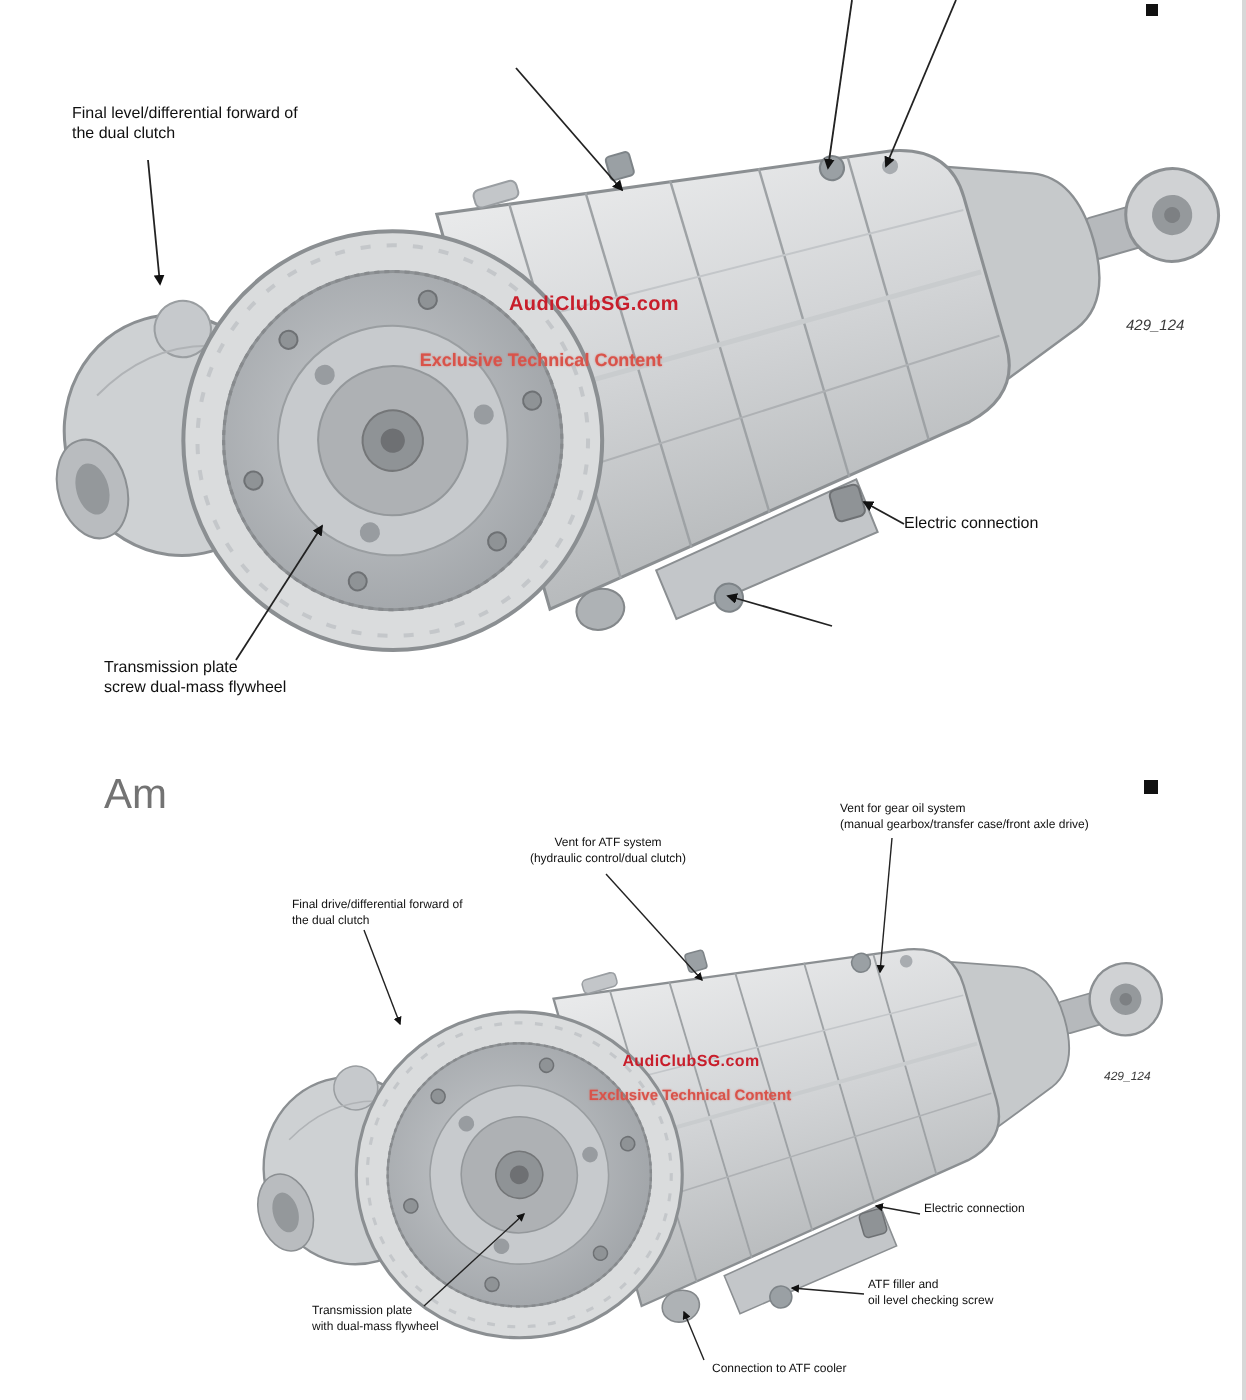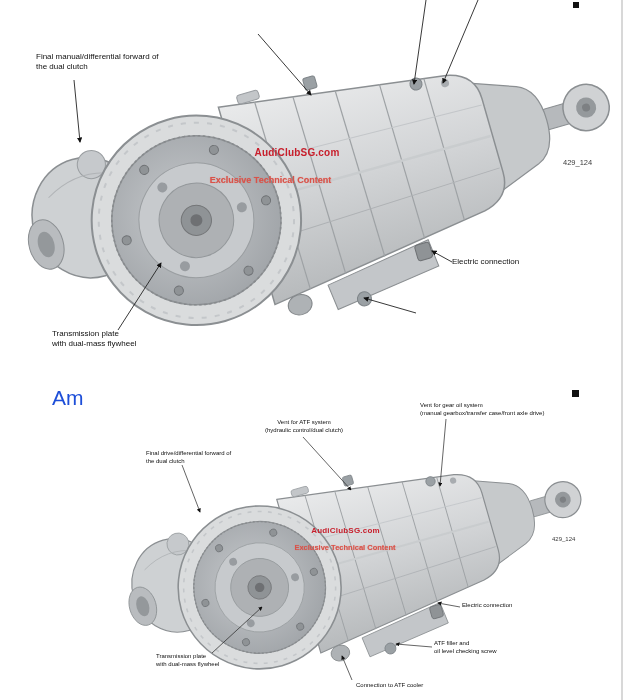--- a/index.html
+++ b/index.html
@@ -14,24 +14,24 @@
   .label{position:absolute;white-space:pre-line;line-height:1.3;color:#101010;}
   .figure-top .label{font-size:8px;}
   .figure-bottom .label{font-size:6px;line-height:1.25;}
   .center{text-align:center;}
   .wm1{font-weight:bold;color:#c81e2b;letter-spacing:.2px;}
   .wm2{font-weight:bold;color:#d9534a;text-shadow:0 0 1px rgba(217,83,74,.6);}
   .figure-top .wm1{font-size:10px;}
   .figure-top .wm2{font-size:9px;}
   .figure-bottom .wm1{font-size:8px;}
   .figure-bottom .wm2{font-size:7.5px;}
-  .fignum{color:#3a3a3a;}
+  .fignum{font-style:italic;color:#3a3a3a;}
   .figure-top .fignum{font-size:7.5px;}
   .figure-bottom .fignum{font-size:6px;}
-  .heading{position:absolute;left:52px;top:386px;font-size:21px;color:#1d4ed8;}
+  .heading{position:absolute;left:52px;top:386px;font-size:21px;color:#737373;}
   .bullet{position:absolute;background:#111;}
 </style>
 </head>
 <body>
 
 <svg width="0" height="0" style="position:absolute" aria-hidden="true">
   <defs>
     <linearGradient id="gCase" x1="0" y1="0" x2="0" y2="1">
       <stop offset="0" stop-color="#e9eaeb"></stop>
         <stop offset="0.5" stop-color="#d2d4d6"></stop>
@@ -122,28 +122,28 @@
         <line x1="258" y1="34" x2="311" y2="95" marker-end="url(#arwT)"></line>
         <line x1="426" y1="0" x2="414" y2="84" marker-end="url(#arwT)"></line>
         <line x1="478" y1="0" x2="443" y2="83" marker-end="url(#arwT)"></line>
         <line x1="74" y1="80" x2="80" y2="142" marker-end="url(#arwT)"></line>
         <line x1="452" y1="262" x2="432" y2="251" marker-end="url(#arwT)"></line>
         <line x1="416" y1="313" x2="364" y2="298" marker-end="url(#arwT)"></line>
         <line x1="118" y1="330" x2="161" y2="263" marker-end="url(#arwT)"></line>
       </g>
     </svg>
 
-    <div class="label" style="left:36px;top:52px;width:150px">Final manual/differential forward of
+    <div class="label" style="left:36px;top:52px;width:150px">Final level/differential forward of
 the dual clutch</div>
     <div class="label wm1 center" style="left:222px;top:146px;width:150px">AudiClubSG.com</div>
     <div class="label wm2 center" style="left:178px;top:175px;width:185px">Exclusive Technical Content</div>
     <div class="label fignum" style="left:563px;top:158px">429_124</div>
     <div class="label" style="left:452px;top:257px;width:110px">Electric connection</div>
     <div class="label" style="left:52px;top:329px;width:120px">Transmission plate
-with dual-mass flywheel</div>
+screw dual-mass flywheel</div>
 
     <div class="bullet" style="left:573px;top:2px;width:6px;height:6px"></div>
   </section>
 
   <div class="heading">Am</div>
   <div class="bullet" style="left:572px;top:390px;width:7px;height:7px"></div>
 
   <section class="figure figure-bottom">
     <svg class="art" style="left:115px;top:52px" width="470" height="235" viewBox="0 0 600 300">
         <use href="#gearbox"></use>

